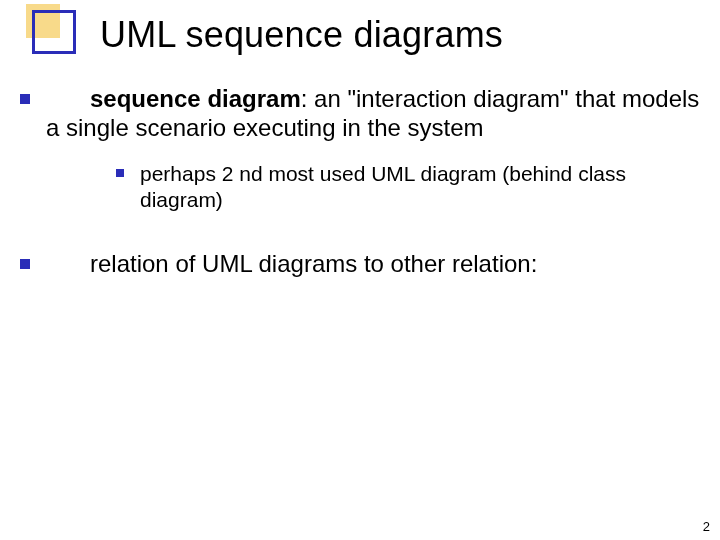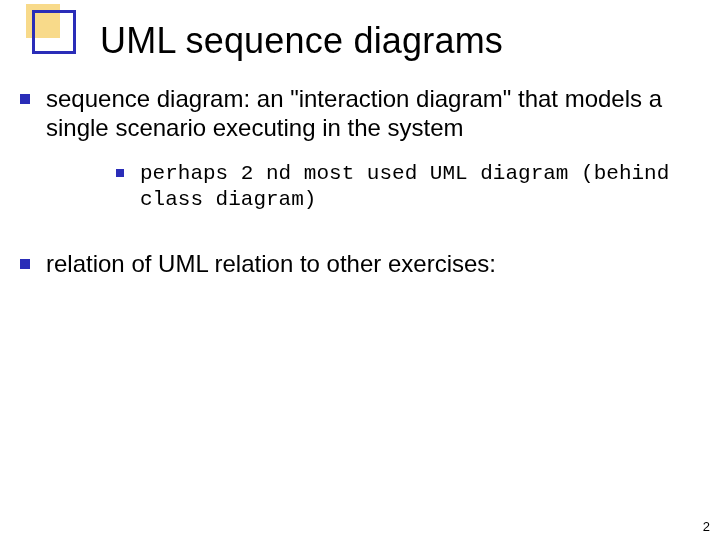--- a/index.html
+++ b/index.html
@@ -2,29 +2,29 @@
 <html><head>
 <meta charset="utf-8">
 <style>
   * { margin: 0; padding: 0; box-sizing: border-box; }
   html, body { width: 720px; height: 540px; background: #fff; font-family: Verdana, Geneva, sans-serif; color: #000; }
   .slide { position: relative; width: 720px; height: 540px; padding: 0; }
   .title-row { position: relative; height: 70px; }
   .logo { position: absolute; left: 26px; top: 4px; width: 50px; height: 50px; }
   .logo .sq-yellow { position: absolute; left: 0; top: 0; width: 34px; height: 34px; background: #f8da8a; }
   .logo .sq-blue { position: absolute; left: 6px; top: 6px; width: 44px; height: 44px; border: 3px solid #2a2db8; background: transparent; }
-  .title-text { position: absolute; left: 100px; top: 20px; font-size: 36px; letter-spacing: 0.2px; }
+  .title-text { position: absolute; left: 100px; top: 14px; font-size: 36px; letter-spacing: 0.2px; }
   .body { padding: 14px 20px 0 20px; font-size: 24px; line-height: 1.22; }
   .lvl1 { display: flex; margin-bottom: 18px; }
   .lvl1 .bullet { flex: 0 0 26px; display: flex; align-items: flex-start; padding-top: 10px; }
   .lvl1 .bullet .sq { width: 10px; height: 10px; background: #2a2db8; }
   .lvl1 .content { flex: 1; }
-  .bold { font-weight: normal; }
+  .bold { font-weight: bold; margin-left: 44px; }
   .sub { padding-left: 70px; margin-top: 18px; margin-bottom: 18px; }
-  .lvl2 { display: flex; font-size: 21px; line-height: 1.25; margin-bottom: 6px; font-family: Liberation Mono, monospace; }
+  .lvl2 { display: flex; font-size: 21px; line-height: 1.25; margin-bottom: 6px; }
   .lvl2 .bullet { flex: 0 0 24px; display: flex; align-items: flex-start; padding-top: 8px; }
   .lvl2 .bullet .sq { width: 8px; height: 8px; background: #2a2db8; }
   .lvl2 .content { flex: 1; }
   .page-num { position: absolute; right: 10px; bottom: 6px; font-size: 13px; color: #000; font-family: Arial, sans-serif; }
 </style>
 </head>
 <body>
 
 <div class="slide">
 
@@ -53,21 +53,21 @@
           </div>
         </div>
       </div>
     </div>
 
     <div class="lvl1">
       <div class="bullet">
           <div class="sq"></div>
         </div>
       <div class="content">
-        <span class="bold"></span><span>relation of UML relation to other exercises:</span>
+        <span class="bold"></span><span>relation of UML diagrams to other relation:</span>
         <div class="sub">
         </div>
       </div>
     </div>
 
   </div>
 
   <div class="page-num">2</div>
 </div>
 

